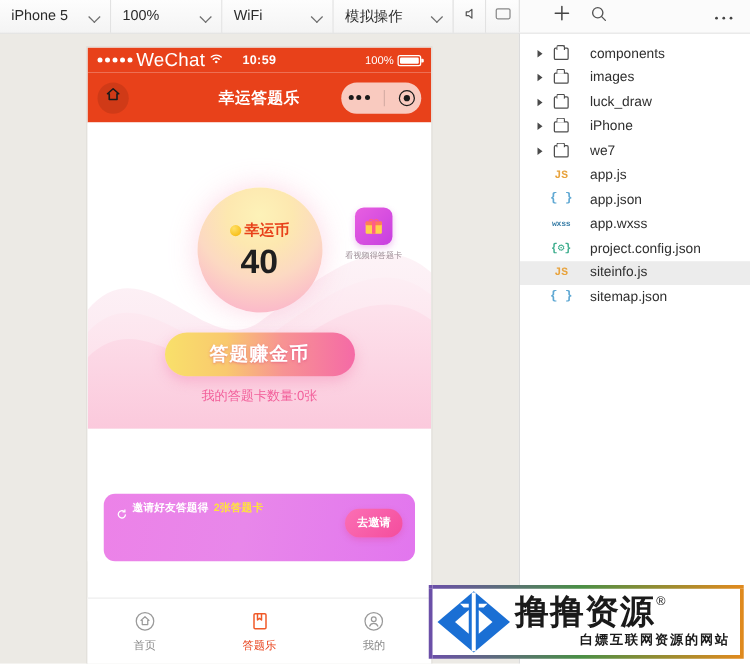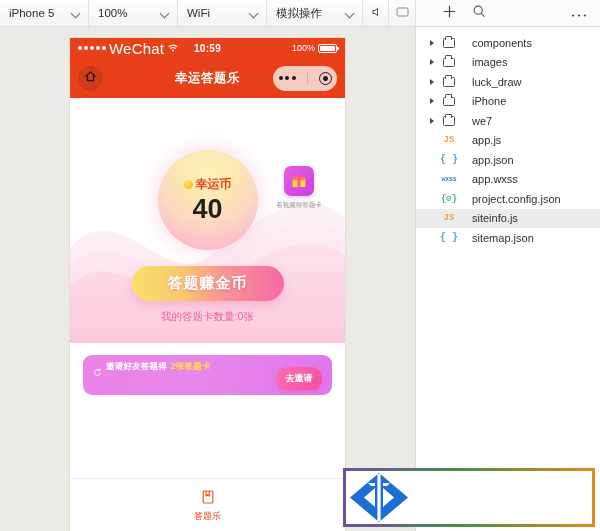--- a/index.html
+++ b/index.html
@@ -193,24 +193,25 @@
   }
   .card-count {
     position: absolute; left: 0; right: 0; top: 212px; text-align: center;
     font-size: 10.5px; color: #f25f9a;
   }
 
   
   .invite-wrap { padding: 12px 13px 0; background: #fff; }
   .invite-card {
     position: relative;
-    height: 40px; border-radius: 9px;
+    height: 54px; border-radius: 9px;
     background: linear-gradient(100deg, #ec82e8 0%, #e887ea 45%, #e276ee 100%);
     padding: 6px 10px;
     cursor: pointer;
+    margin-top: 40px;
   }
   .invite-line1 { display: flex; align-items: center; gap: 4px; }
   .refresh-ico {
     width: 9px; height: 9px; position: relative; display: inline-block;
   }
   .invite-l1-txt { font-size: 8.5px; color: #ffffff; font-weight: bold; letter-spacing: .2px; }
   .invite-hl { color: #ffe23d; }
   .invite-line2 {
     font-size: 12.5px; color: #ffffff; font-weight: bold;
     margin-top: 4px; letter-spacing: .3px;
@@ -482,28 +483,47 @@
           <span class="invite-l1-txt">邀请好友答题得</span>
           <span class="invite-l1-txt invite-hl">2张答题卡</span>
         </div>
         <div class="invite-btn">
           <span>去邀请</span>
         </div>
       </div>
     </div>
 
     <div class="tab-bar">
+      <div class="tab-item">
+        <span class="tab-ico">
+          <svg width="16" height="16" viewBox="0 0 16 16">
+            <circle cx="8" cy="8" r="7" fill="none" stroke="#9a9a9a" stroke-width="1"></circle>
+            <path d="M8 4.4l3.2 2.9h-1v3.3H5.8V7.3h-1z" fill="none" stroke="#9a9a9a" stroke-width="1" stroke-linejoin="round"></path>
+          </svg>
+        </span>
+        <span class="tab-label">首页</span>
+      </div>
       <div class="tab-item active">
         <span class="tab-ico">
           <svg width="16" height="16" viewBox="0 0 16 16">
             <rect x="3.2" y="2" width="9.6" height="12" rx="1" fill="none" stroke="#f05a28" stroke-width="1.2"></rect>
             <path d="M6 2v5l1.6-1.3L9.2 7V2" fill="none" stroke="#f05a28" stroke-width="1.2" stroke-linejoin="round"></path>
           </svg>
         </span>
         <span class="tab-label">答题乐</span>
+      </div>
+      <div class="tab-item">
+        <span class="tab-ico">
+          <svg width="16" height="16" viewBox="0 0 16 16">
+            <circle cx="8" cy="8" r="7" fill="none" stroke="#9a9a9a" stroke-width="1"></circle>
+            <circle cx="8" cy="6.3" r="1.9" fill="none" stroke="#9a9a9a" stroke-width="1"></circle>
+            <path d="M4.6 12.2a3.6 3.6 0 016.8 0" fill="none" stroke="#9a9a9a" stroke-width="1"></path>
+          </svg>
+        </span>
+        <span class="tab-label">我的</span>
       </div>
     </div>
   </div>
 
   <div class="filetree">
 
     <div class="ft-row">
       <span class="ft-arrow">
           <i></i>
         </span>
@@ -618,15 +638,22 @@
     <div class="wm-logo">
       <svg width="66" height="53" viewBox="0 0 66 53">
         <path d="M33 2 L62 26.5 L33 51 L4 26.5 Z" fill="#1a6fd4"></path>
         <path d="M18 26.5 L29 17 L29 36 Z" fill="#ffffff"></path>
         <path d="M48 26.5 L37 17 L37 36 Z" fill="#ffffff"></path>
         <rect x="31.4" y="3" width="3.2" height="47" fill="#ffffff"></rect>
         <path d="M22 12 L29 12 L29 15 L25 15 Z" fill="#ffffff"></path>
         <path d="M44 12 L37 12 L37 15 L41 15 Z" fill="#ffffff"></path>
       </svg>
     </div>
+    <div class="wm-text">
+      <div class="wm-title">
+        <span>撸撸资源</span>
+        <span class="wm-reg">®</span>
+      </div>
+      <div class="wm-sub">白嫖互联网资源的网站</div>
+    </div>
   </div>
 
 </div>
 
 </body></html>

